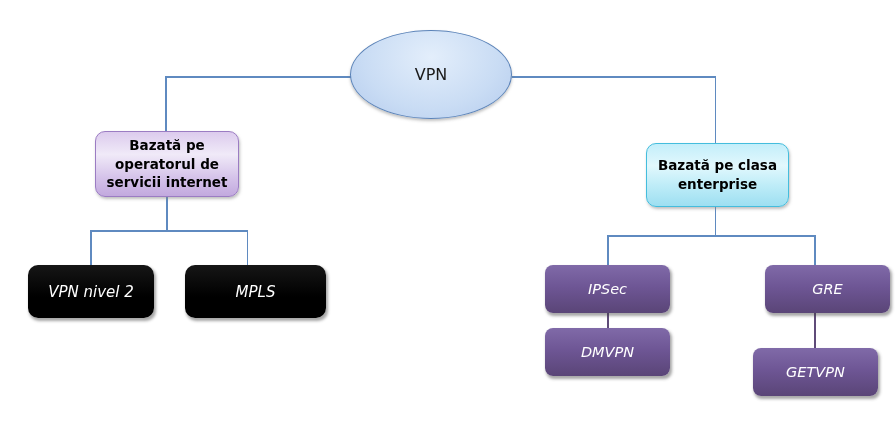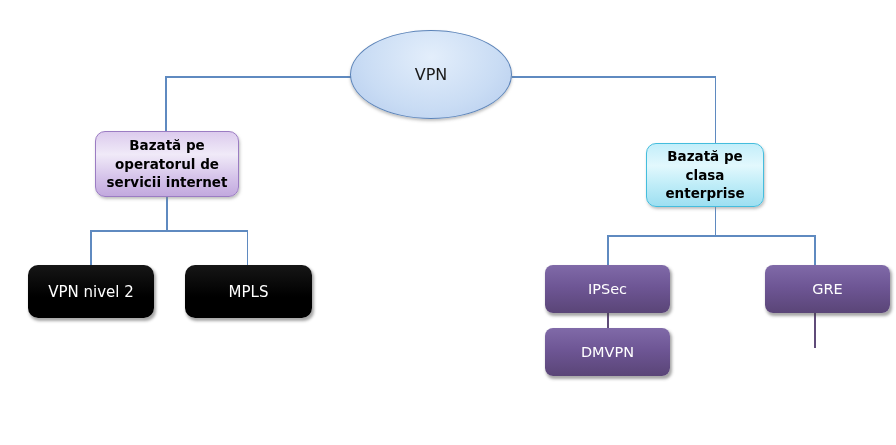--- a/index.html
+++ b/index.html
@@ -50,28 +50,29 @@
     padding: 4px 6px;
     font-weight: bold;
   }
   .branch.lavender {
     left: 95px; top: 131px; width: 144px; height: 66px;
     border: 1.5px solid #9b7cc3;
     background: linear-gradient(180deg, #dccbed 0%, #f0eaf8 35%, #d6c4ea 70%, #c2a9de 100%);
     box-shadow: 1px 2px 3px rgba(130,130,130,0.5);
   }
   .branch.cyan {
-    left: 646px; top: 143px; width: 118px; height: 64px;
+    left: 646px; top: 143px; width: 143px; height: 64px;
     border: 1.5px solid #44bddd;
     background: linear-gradient(180deg, #c3eefa 0%, #e2f8fd 35%, #c0edf8 65%, #9ddff1 100%);
     box-shadow: 1px 2px 3px rgba(130,130,130,0.5);
   }
   .leaf {
     color: #ffffff;
     font-size: 15px;
+    font-style: italic;
   }
   .leaf.black {
     height: 53px;
     border-radius: 10px;
     background: linear-gradient(180deg, #161616 0%, #000000 60%);
     box-shadow: 1.5px 2.5px 3px rgba(0,0,0,0.35);
   }
   .leaf.purple {
     width: 125px; height: 48px;
     border-radius: 8px;
@@ -113,27 +114,30 @@
   <div class="node branch lavender">
     <span class="label">Bazată pe operatorul de servicii internet</span>
   </div>
   <div class="node branch cyan">
     <span class="label">Bazată pe clasa enterprise</span>
   </div>
 
   <div class="node leaf black" style="left:28px; top:265px; width:126px;">
     <span class="label">VPN nivel 2</span>
   </div>
-  <div class="node leaf black" style="left:185px; top:265px; width:127px;justify-content:center;">
+  <div class="node leaf black" style="left:185px; top:265px; width:141px;justify-content:center;">
     <span class="label">MPLS</span>
   </div>
 
   <div class="node leaf purple" style="left:545px; top:265px;">
     <span class="label">IPSec</span>
   </div>
   <div class="node leaf purple" style="left:753px; top:265px;margin-left:12px;">
     <span class="label">GRE</span>
   </div>
   <div class="node leaf purple" style="left:545px; top:328px;">
     <span class="label">DMVPN</span>
   </div>
+  <div class="node leaf purple" style="left:753px; top:348px;">
+    <span class="label">GETVPN</span>
+  </div>
 
 </div>
 
 </body></html>

